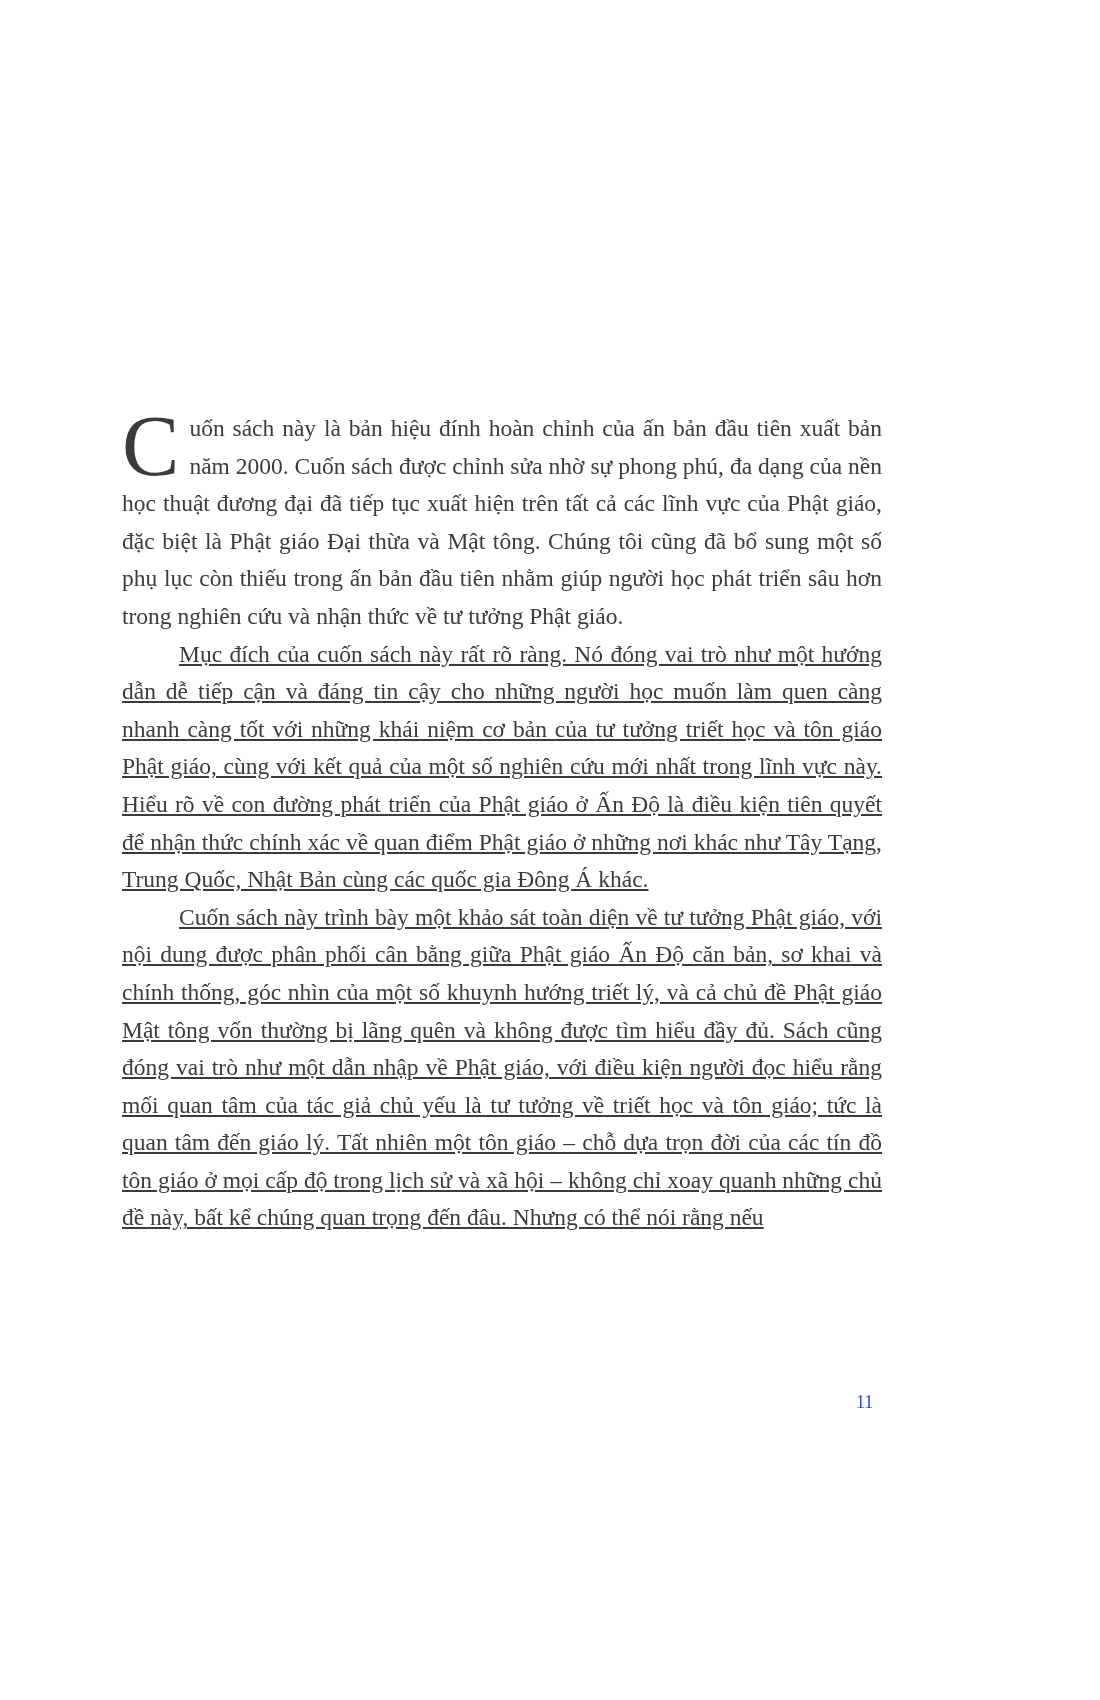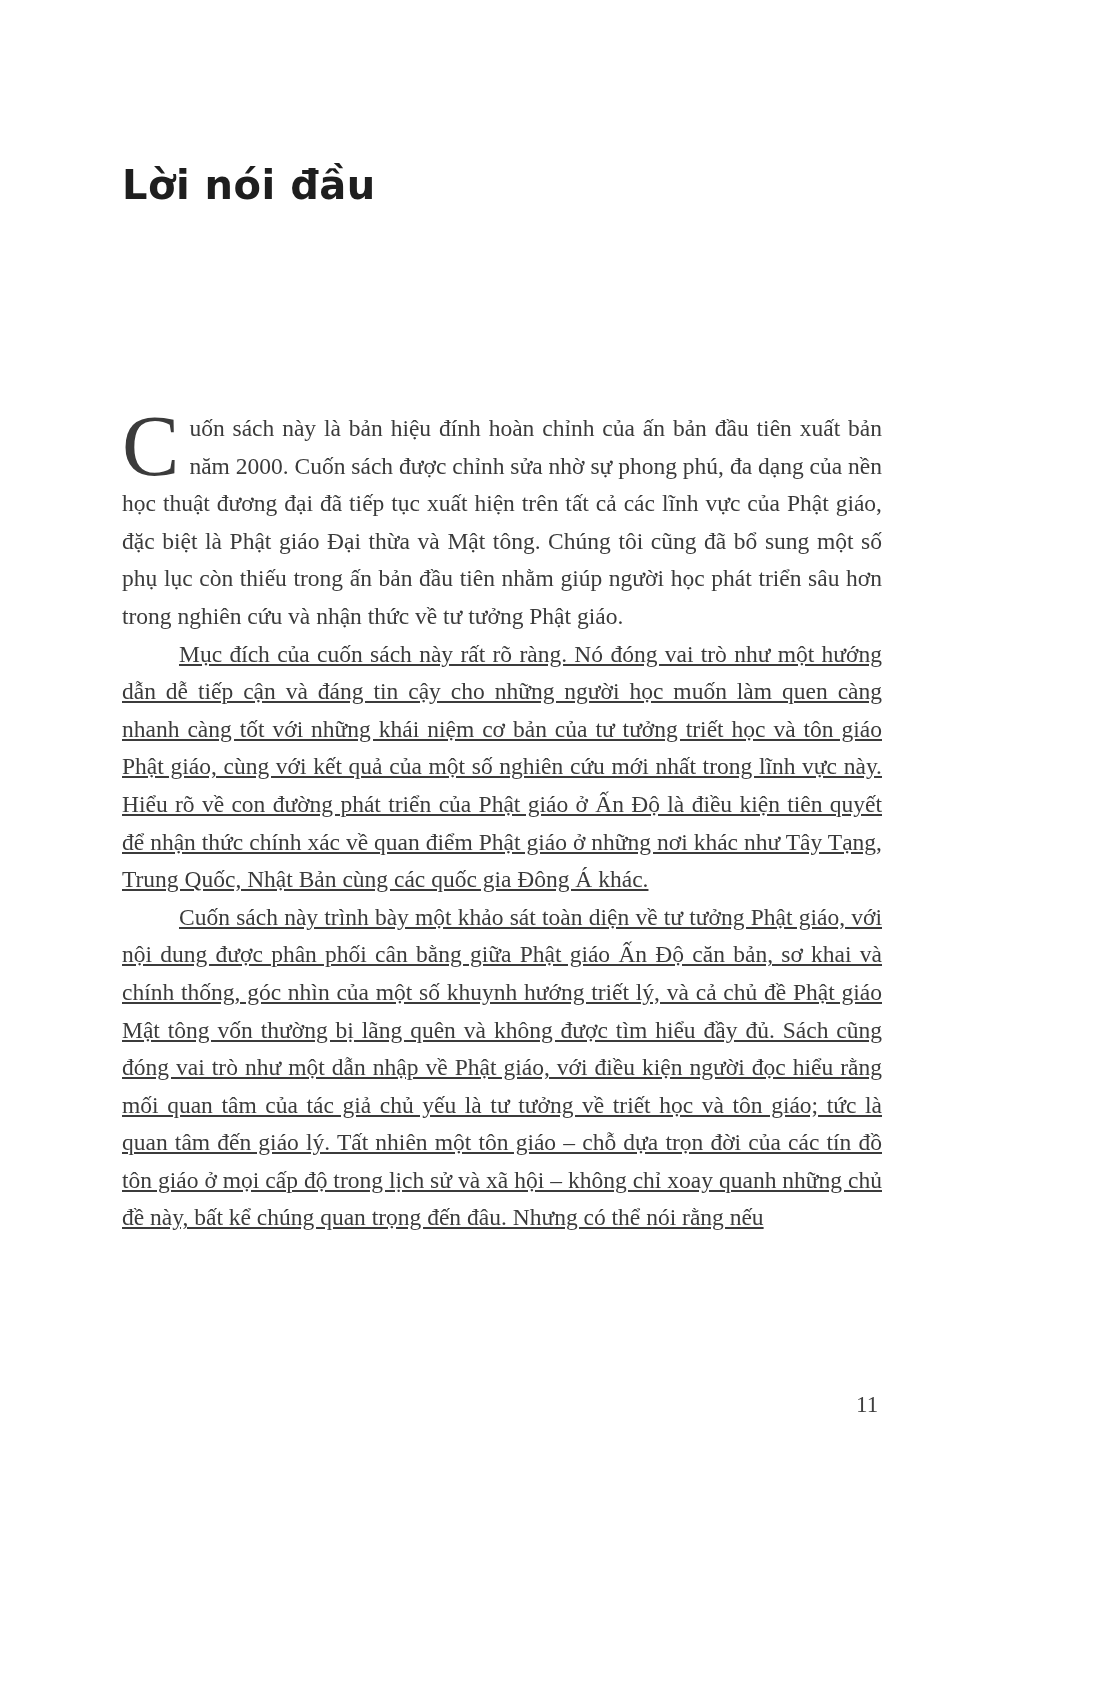--- a/index.html
+++ b/index.html
@@ -51,30 +51,29 @@
     float: left;
     font-size: 86px;
     line-height: 64px;
     padding: 4px 10px 0 0;
     color: #3b3b3b;
   }
   .page-number {
     position: absolute;
     left: 856px;
     top: 1392px;
-    font-size: 23px;
-    color: #404040;
+    font-size: 18px;
+    color: #1d4ed8;
   }
 </style>
 </head>
 <body>
 
 <div class="page">
 
-  <h1 class="heading">Lời nói đầu</h1>
 
   <div class="body-text">
 
     <p class="para">
       <span class="dropcap">C</span><span>uốn sách này là bản hiệu đính hoàn chỉnh của ấn bản đầu tiên xuất bản năm 2000. Cuốn sách được chỉnh sửa nhờ sự phong phú, đa dạng của nền học thuật đương đại đã tiếp tục xuất hiện trên tất cả các lĩnh vực của Phật giáo, đặc biệt là Phật giáo Đại thừa và Mật tông. Chúng tôi cũng đã bổ sung một số phụ lục còn thiếu trong ấn bản đầu tiên nhằm giúp người học phát triển sâu hơn trong nghiên cứu và nhận thức về tư tưởng Phật giáo.</span>
     </p>
 
     <p class="para indent">Mục đích của cuốn sách này rất rõ ràng. Nó đóng vai trò như một hướng dẫn dễ tiếp cận và đáng tin cậy cho những người học muốn làm quen càng nhanh càng tốt với những khái niệm cơ bản của tư tưởng triết học và tôn giáo Phật giáo, cùng với kết quả của một số nghiên cứu mới nhất trong lĩnh vực này. Hiểu rõ về con đường phát triển của Phật giáo ở Ấn Độ là điều kiện tiên quyết để nhận thức chính xác về quan điểm Phật giáo ở những nơi khác như Tây Tạng, Trung Quốc, Nhật Bản cùng các quốc gia Đông Á khác.</p>
 
     <p class="para indent">Cuốn sách này trình bày một khảo sát toàn diện về tư tưởng Phật giáo, với nội dung được phân phối cân bằng giữa Phật giáo Ấn Độ căn bản, sơ khai và chính thống, góc nhìn của một số khuynh hướng triết lý, và cả chủ đề Phật giáo Mật tông vốn thường bị lãng quên và không được tìm hiểu đầy đủ. Sách cũng đóng vai trò như một dẫn nhập về Phật giáo, với điều kiện người đọc hiểu rằng mối quan tâm của tác giả chủ yếu là tư tưởng về triết học và tôn giáo; tức là quan tâm đến giáo lý. Tất nhiên một tôn giáo – chỗ dựa trọn đời của các tín đồ tôn giáo ở mọi cấp độ trong lịch sử và xã hội – không chỉ xoay quanh những chủ đề này, bất kể chúng quan trọng đến đâu. Nhưng có thể nói rằng nếu</p>

